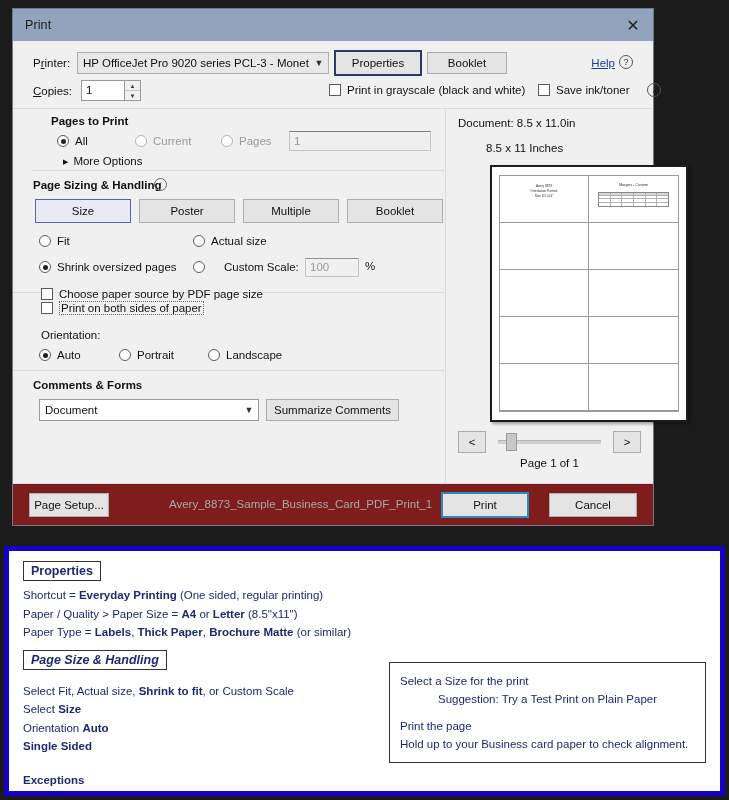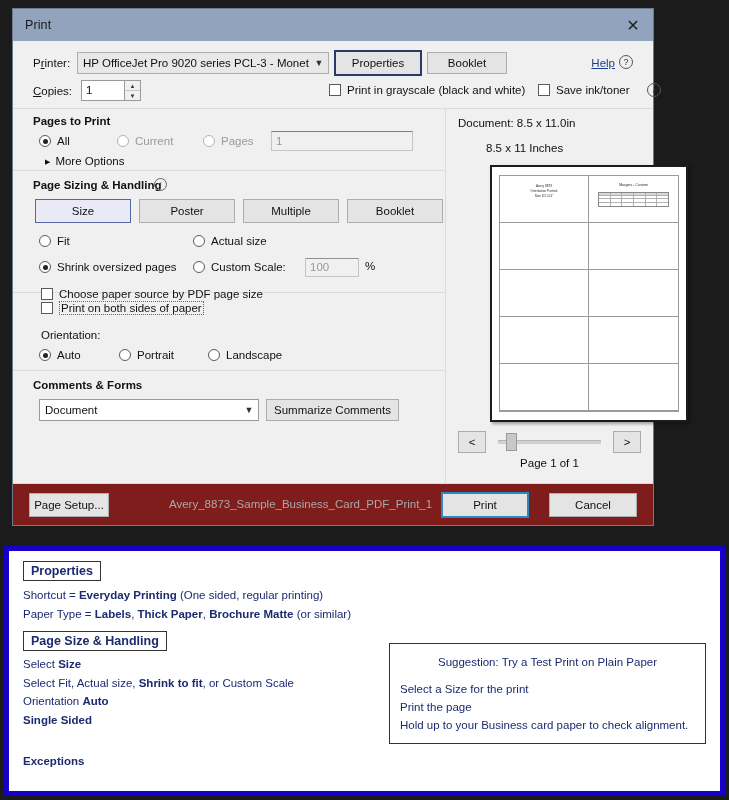--- a/index.html
+++ b/index.html
@@ -143,21 +143,21 @@
     margin-right: 6px; flex: none; position: relative;
   }
   .radio.on .dot::after {
     content: ''; position: absolute; left: 2.5px; top: 2.5px;
     width: 5px; height: 5px; border-radius: 50%; background: #222;
   }
   .radio .t { font-size: 11.5px; color: #111; }
   .radio.dim .t { color: #9a9a9a; }
   .radio.dim .dot { border-color: #b4b4b4; }
 
-  .s1 { height: 62px; }
+  .s1 { height: 62px; margin-left: 18px; }
   .s1 .sect-title { position: absolute; left: 0; top: 6px; }
   .r-all { position: absolute; left: 26px; top: 26px; }
   .r-current { position: absolute; left: 104px; top: 26px; }
   .r-pages { position: absolute; left: 190px; top: 26px; }
   .pages-input {
     position: absolute; left: 258px; top: 22px;
     width: 142px; height: 20px; background: #f0f0f0;
     border: 1px solid #c4c4c4; border-top: 1px solid #808080;
     font-size: 11.5px; color: #999; padding-left: 4px; line-height: 18px;
   }
@@ -178,21 +178,21 @@
     border-radius: 50%; font-size: 8px; color: #444;
     display: flex; align-items: center; justify-content: center;
     font-style: italic;
   }
   .modebar { position: absolute; left: 22px; top: 28px; display: flex; gap: 8px; }
   .mode-btn { width: 96px; height: 24px; }
   .mode-btn.sel { border: 1px solid #5667a8; background: #e9eaf5; }
   .r-fit { position: absolute; left: 26px; top: 64px; text-align: right; }
   .r-actual { position: absolute; left: 180px; top: 64px; }
   .r-shrink { position: absolute; left: 26px; top: 90px; }
-  .r-custom { position: absolute; left: 180px; top: 90px; }
+  .r-custom { position: absolute; left: 180px; top: 90px; gap: 13px; }
   .scale-input {
     position: absolute; left: 292px; top: 87px;
     width: 54px; height: 19px; background: #f0f0f0;
     border: 1px solid #c4c4c4; border-top: 1px solid #919191;
     font-size: 11.5px; color: #9a9a9a; padding-left: 4px; line-height: 17px;
   }
   .pct { position: absolute; left: 352px; top: 89px; font-size: 11.5px; color: #111; }
   .cb-source { position: absolute; left: 28px; top: 117px; }
 
   .s3 { height: 78px; }
@@ -325,21 +325,21 @@
     display: inline-block; border: 1px solid #333;
     padding: 2px 7px; font-weight: bold; font-size: 12.5px;
     color: #1c2a70; background: #fff;
   }
   .note-line { margin-top: 2px; line-height: 16.5px; color: #1c2a70; }
   .note-line b { font-weight: bold; }
   .block-a { margin-bottom: 9px; }
   .block-a .note-hdr { margin-bottom: 4px; }
   .cols { display: flex; gap: 14px; align-items: flex-start; }
   .col-left { width: 352px; flex: none; }
-  .col-left .note-hdr { margin-bottom: 3px; }
+  .col-left .note-hdr { margin-bottom: 11px; font-style: italic; }
   .suggest {
     flex: 1; border: 1px solid #333; padding: 8px 10px 10px 10px;
     margin-top: 12px;
   }
   .suggest-title { text-align: center; margin-bottom: 11px; }
   .suggest .note-line { line-height: 16px; }
   .excep { margin-top: 9px; }
   .excep-title { font-weight: bold; margin-bottom: 2px; }
 </style>
 </head>
@@ -577,44 +577,47 @@
 </div>
 
 <div class="notes">
 
   <div class="block-a">
     <div class="note-hdr">Properties</div>
     <div class="note-line">
       <span>Shortcut = </span><b>Everyday Printing</b><span> (One sided, regular printing)</span>
     </div>
     <div class="note-line">
+      <span>Paper / Quality &gt; Paper Size = </span><b>A4</b><span> or </span><b>Letter</b><span> (8.5"x11")</span>
+    </div>
+    <div class="note-line">
       <span>Paper Type = </span><b>Labels</b><span>, </span><b>Thick Paper</b><span>, </span><b>Brochure Matte</b><span> (or similar)</span>
     </div>
   </div>
 
   <div class="cols">
     <div class="col-left">
       <div class="note-hdr">Page Size &amp; Handling</div>
       <div class="note-line">
+        <span>Select Fit, Actual size, </span><b>Shrink to fit</b><span>, or Custom Scale</span>
+      </div>
+      <div class="note-line">
         <span>Select </span><b>Size</b><span></span>
-      </div>
-      <div class="note-line">
-        <span>Select Fit, Actual size, </span><b>Shrink to fit</b><span>, or Custom Scale</span>
       </div>
       <div class="note-line">
         <span>Orientation </span><b>Auto</b>
       </div>
       <div class="note-line">
         <b>Single Sided</b>
       </div>
     </div>
 
     <div class="suggest">
+      <div class="note-line">Select a Size for the print</div>
       <div class="note-line suggest-title">Suggestion:  Try a Test Print on Plain Paper</div>
-      <div class="note-line">Select a Size for the print</div>
       <div class="note-line">Print the page</div>
       <div class="note-line">Hold up to your Business card paper to check alignment.</div>
     </div>
   </div>
 
   <div class="excep">
     <div class="note-line excep-title">Exceptions</div>
 
   </div>
 </div>

